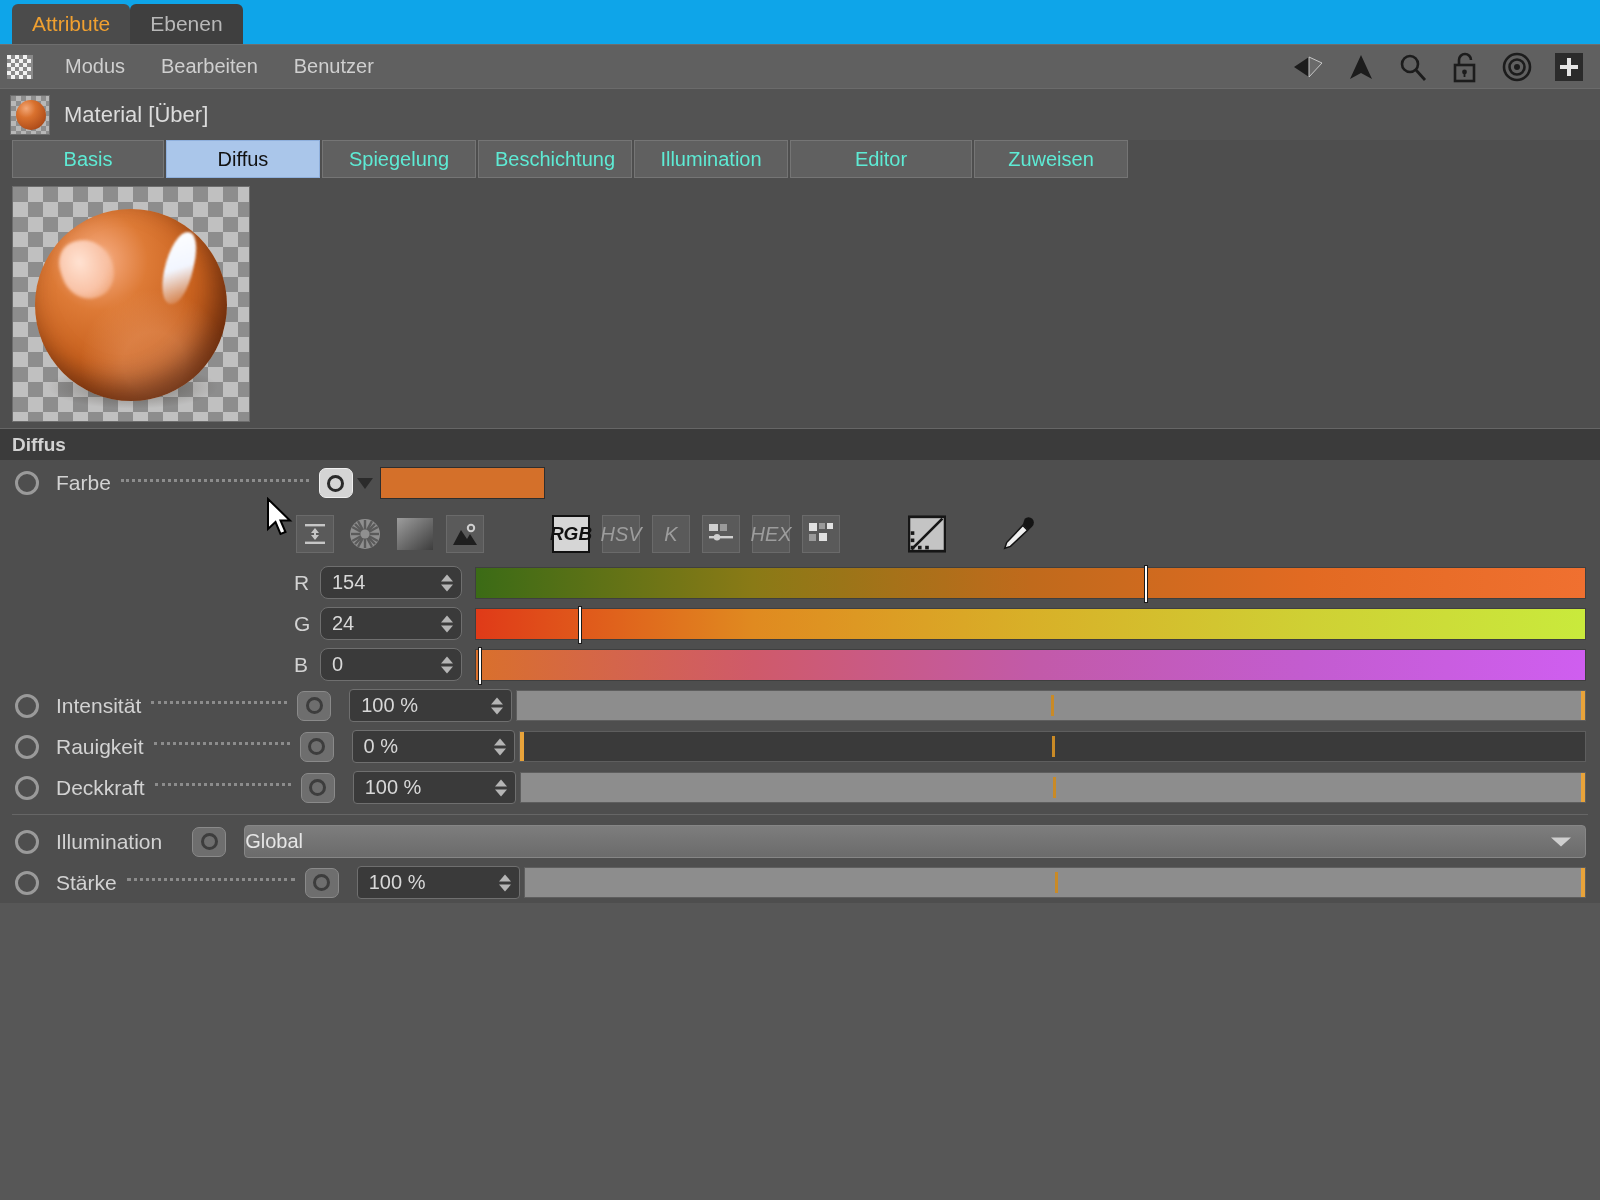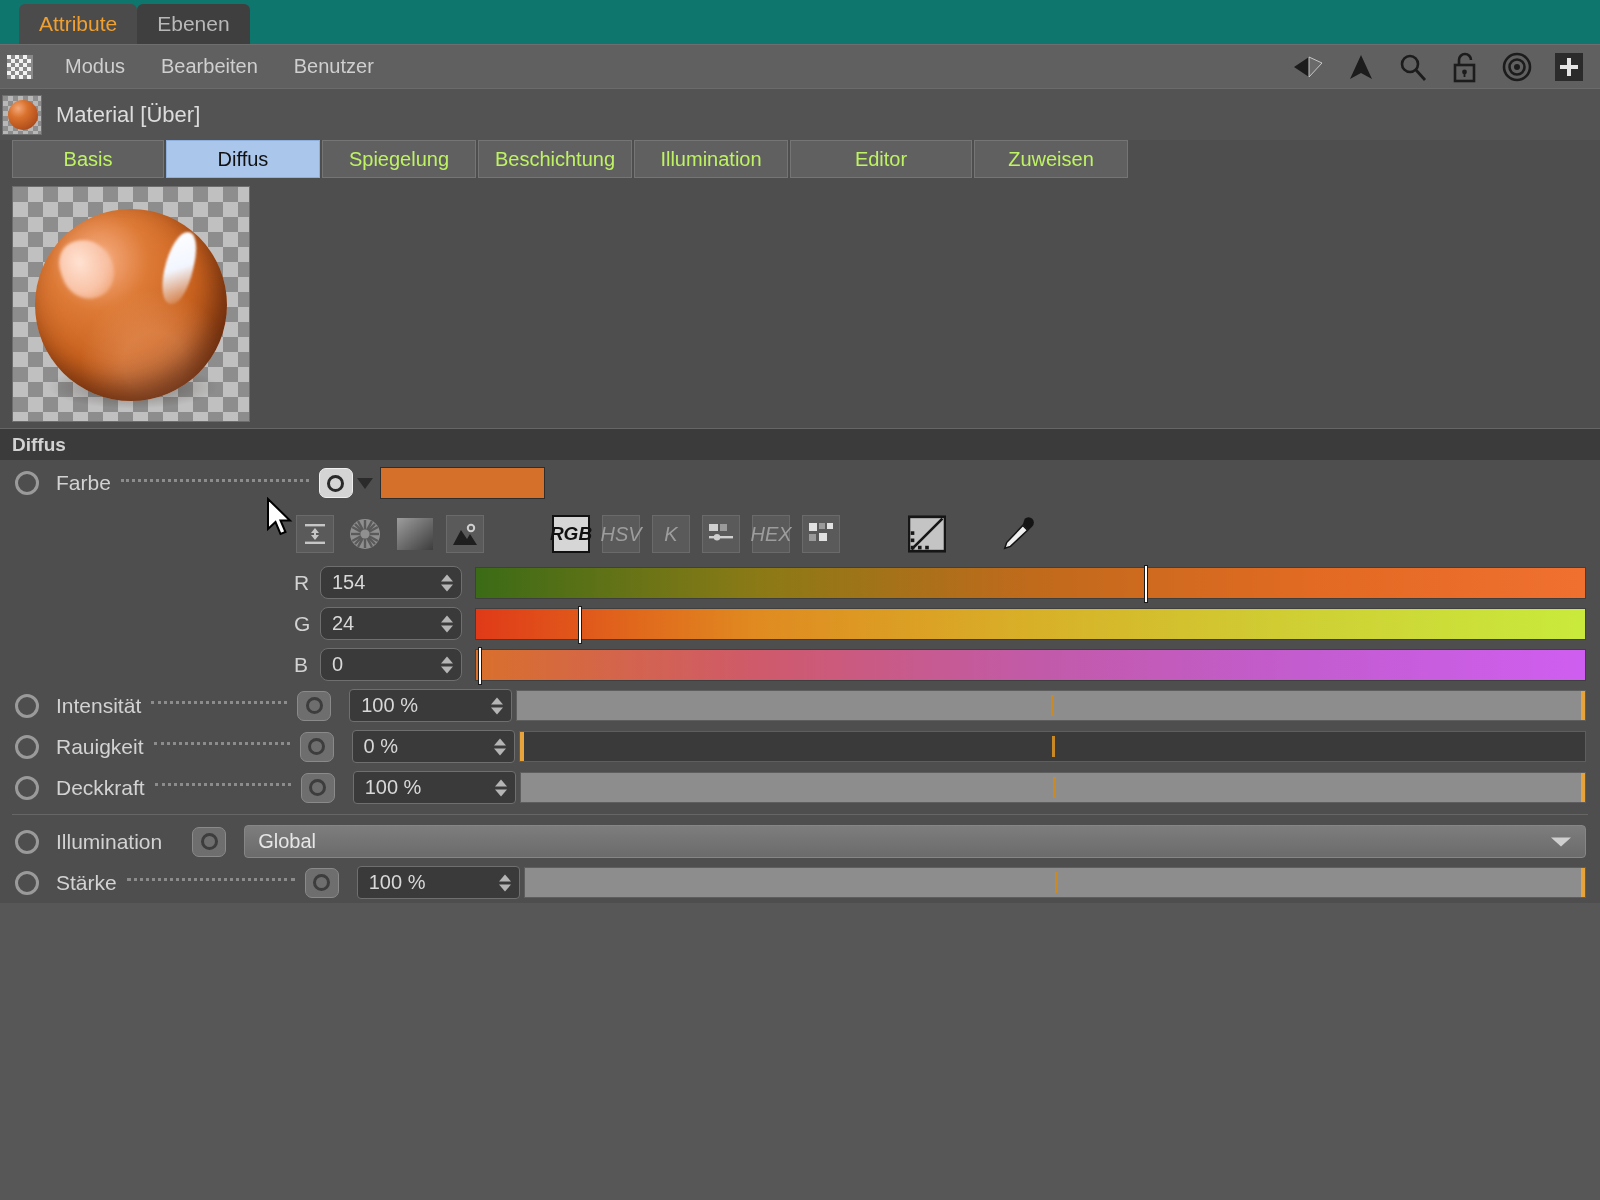--- a/index.html
+++ b/index.html
@@ -6,22 +6,22 @@
   html, body {
     width: 1600px; height: 1200px;
     background: #575757;
     font-family: "Liberation Sans", sans-serif;
     overflow: hidden;
   }
   body { position: relative; }
 
   
   .tabstrip {
-    height: 44px; background: #0f766e;
-    display: flex; align-items: flex-end; padding-left: 19px;
+    height: 44px; background: #0ea5e9;
+    display: flex; align-items: flex-end; padding-left: 12px;
     position: relative;
   }
   .wtab {
     height: 40px; padding: 0 20px;
     display: flex; align-items: center;
     font-size: 21px; border-radius: 6px 6px 0 0;
   }
   .wtab.active { background: #4b4b4b; color: #f0a030; }
   .wtab.inactive { background: #3f3f3f; color: #b8b8b8; }
 
@@ -40,21 +40,21 @@
   .menu-right {
     position: absolute; right: 14px; top: 0; height: 44px;
     display: flex; align-items: center; gap: 18px;
   }
   .mr-ico { width: 34px; height: 34px; display: flex;
             align-items: center; justify-content: center; }
 
   
   .objhdr {
     height: 52px; background: #535353;
-    display: flex; align-items: center; padding-left: 2px;
+    display: flex; align-items: center; padding-left: 10px;
     border-top: 1px solid #6b6b6b;
   }
   .obj-thumb {
     width: 40px; height: 40px; margin-right: 14px;
     border: 1px solid #6d6d6d; position: relative; overflow: hidden;
     background:
       repeating-conic-gradient(#b8b8b8 0 25%, #8e8e8e 0 50%) 0 0/10px 10px;
   }
   .obj-thumb .ball {
     position: absolute; left: 5px; top: 4px; width: 30px; height: 30px;
@@ -63,21 +63,21 @@
   }
   .obj-title { font-size: 22px; color: #dcdcdc; }
 
   
   .mattabs {
     height: 38px; background: #4e4e4e;
     display: flex; align-items: stretch; padding-left: 12px; gap: 2px;
   }
   .mtab {
     display: flex; align-items: center; justify-content: center;
-    font-size: 20px; color: #bef264; background: #606060;
+    font-size: 20px; color: #5eead4; background: #606060;
     border: 1px solid #757575;
   }
   .mtab.active { background: #aac6ea; color: #111; border-color: #8fb0dd; }
 
   
   .previewzone { background: #4e4e4e; padding: 8px 0 6px 12px; }
   .preview {
     width: 238px; height: 236px;
     border: 1px solid #6d6d6d; position: relative; overflow: hidden;
     background:
@@ -203,21 +203,21 @@
   .track .fill { position: absolute; left: 0; top: 0; bottom: 0; background: #8d8d8d; }
   .track .tick { position: absolute; top: 4px; bottom: 4px; width: 3px; background: #c98a26; }
   .track .knob { position: absolute; top: 0; bottom: 0; width: 4px; background: #e8a33a; }
 
   .dropdown {
     flex: 1; height: 33px; margin-left: 18px; margin-right: 14px;
     background: linear-gradient(#7d7d7d, #6b6b6b);
     border: 1px solid #868686; border-radius: 4px;
     display: flex; align-items: center; position: relative;
   }
-  .dropdown span { font-size: 20px; color: #e6e6e6; padding-left: 13px; }
+  .dropdown span { font-size: 20px; color: #e6e6e6; }
   .dd-arrow {
     position: absolute; right: 14px; top: 50%; transform: translateY(-50%);
     width: 0; height: 0; border-left: 10px solid transparent;
     border-right: 10px solid transparent; border-top: 9px solid #cfcfcf;
   }
 
   .hr { height: 1px; background: #666; margin: 6px 12px 6px 12px; }
 
   
   .cursor { position: absolute; left: 266px; top: 497px; z-index: 50; }

